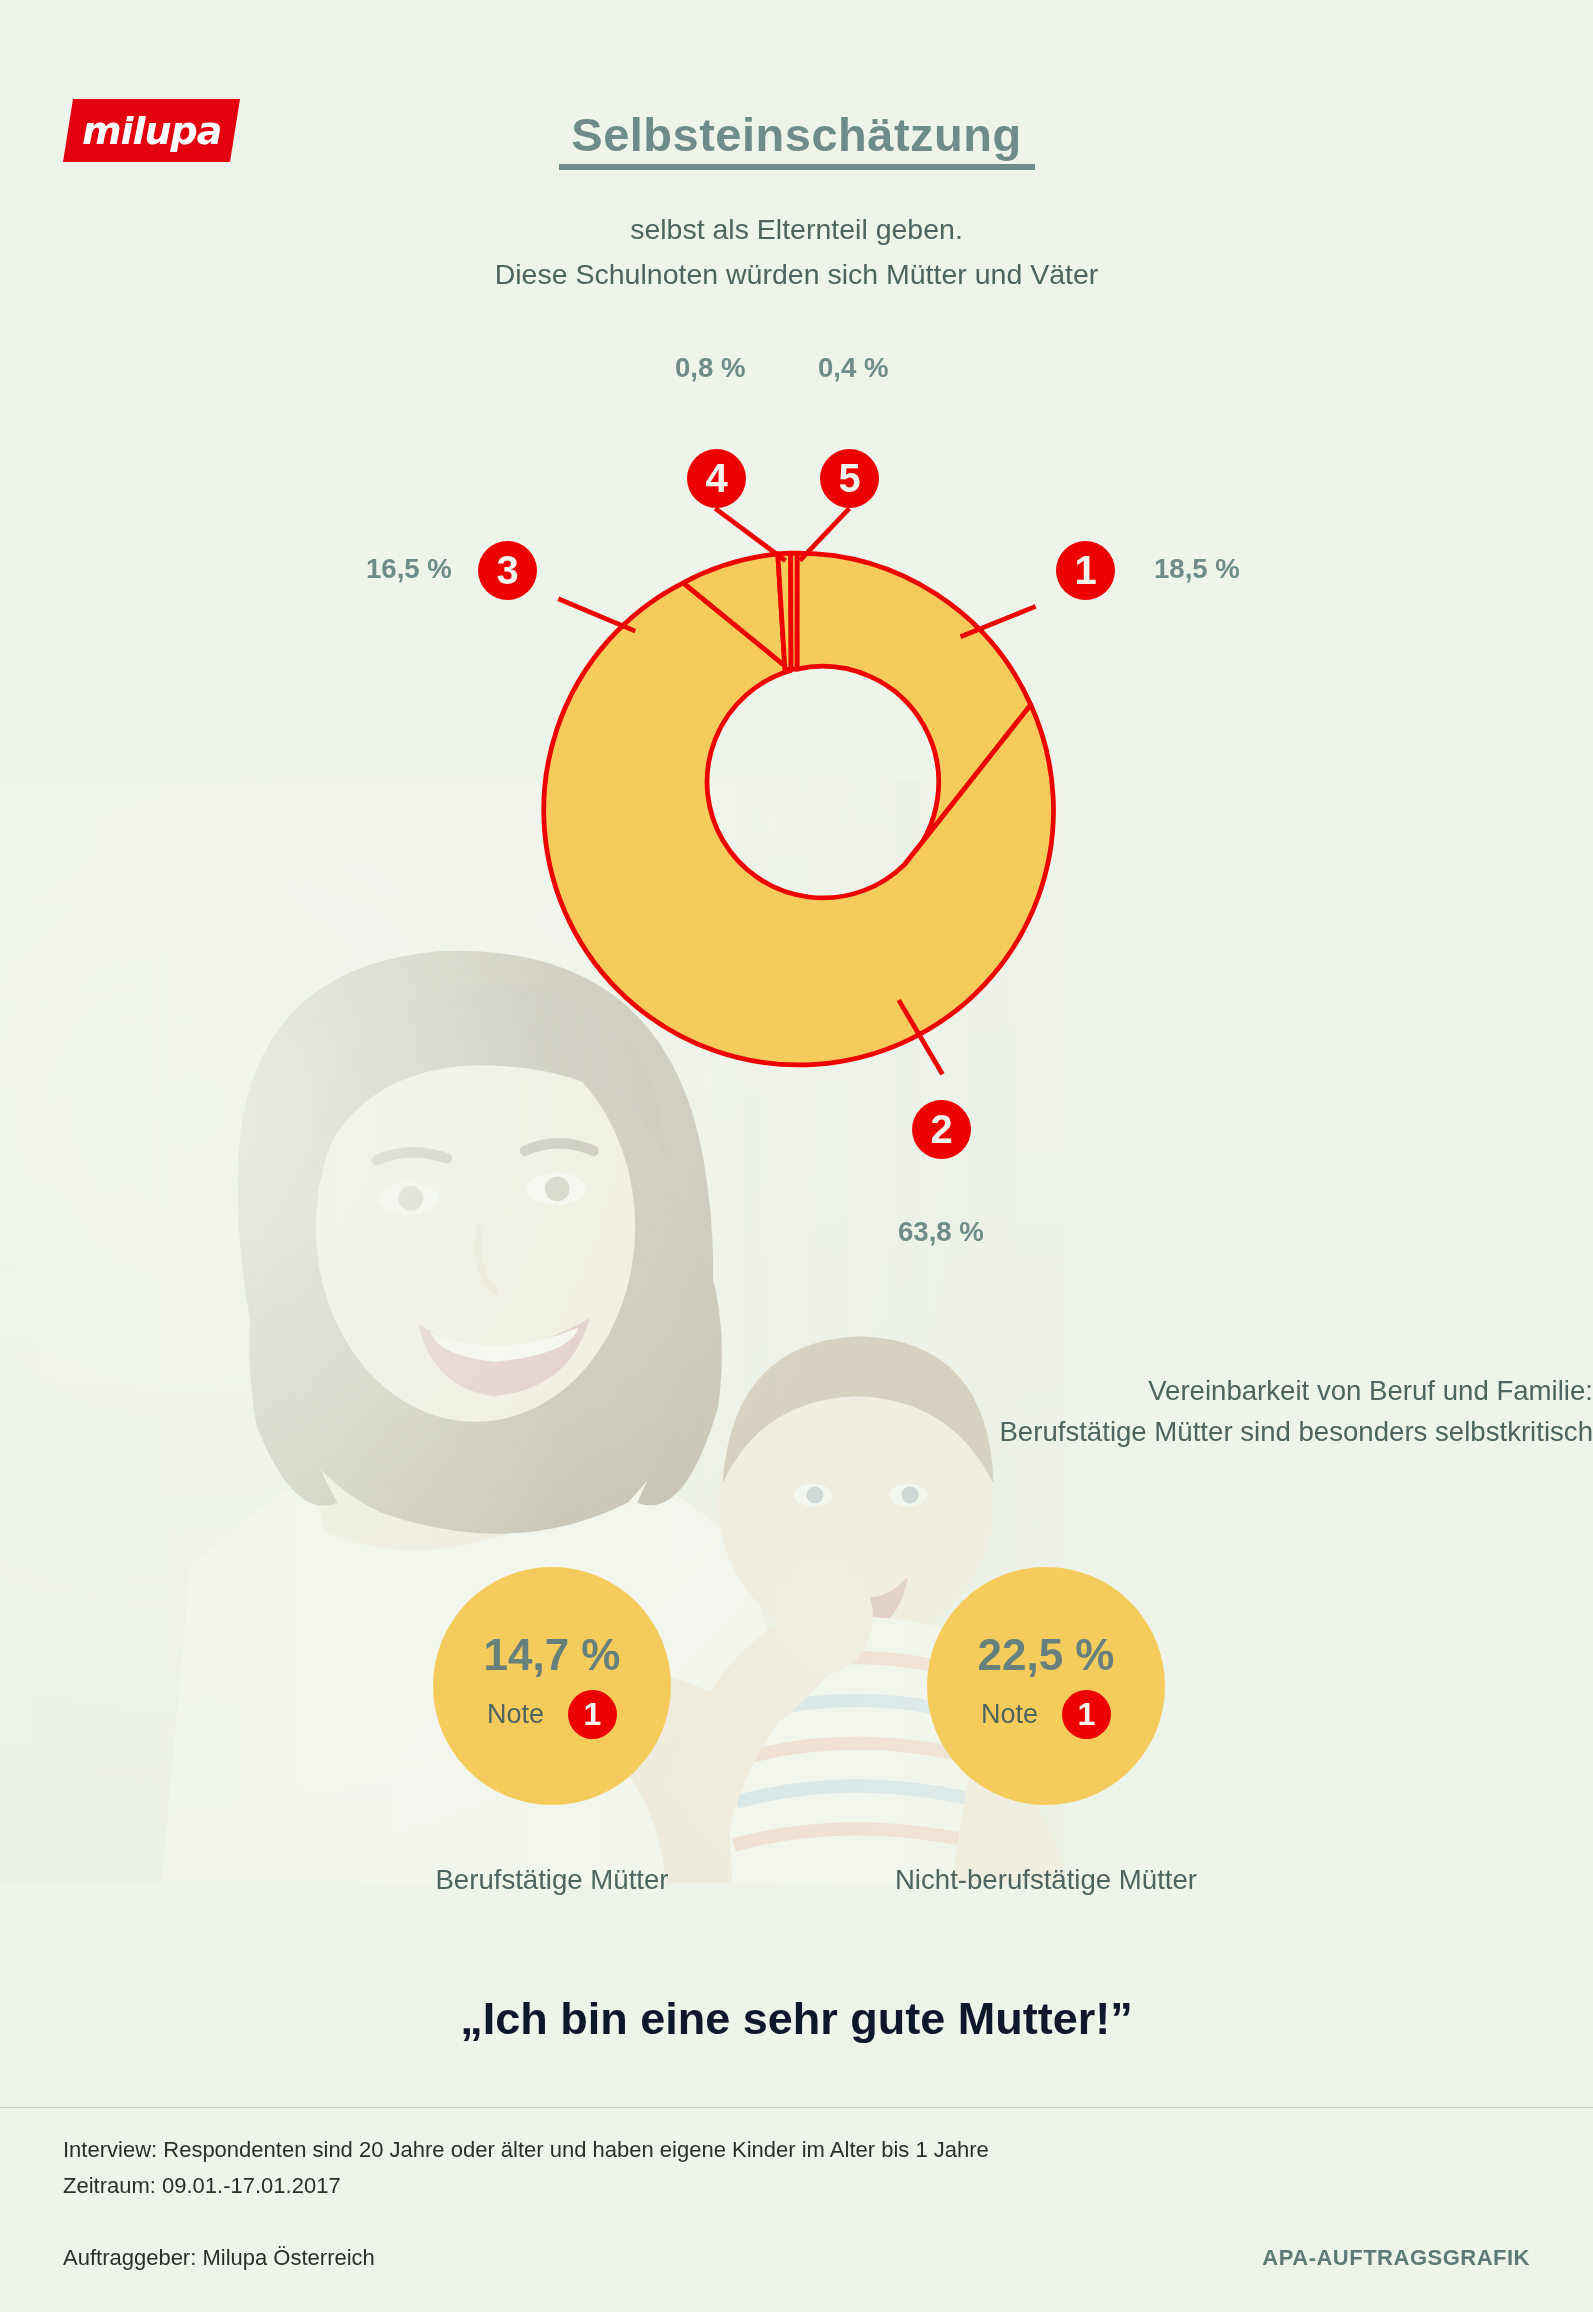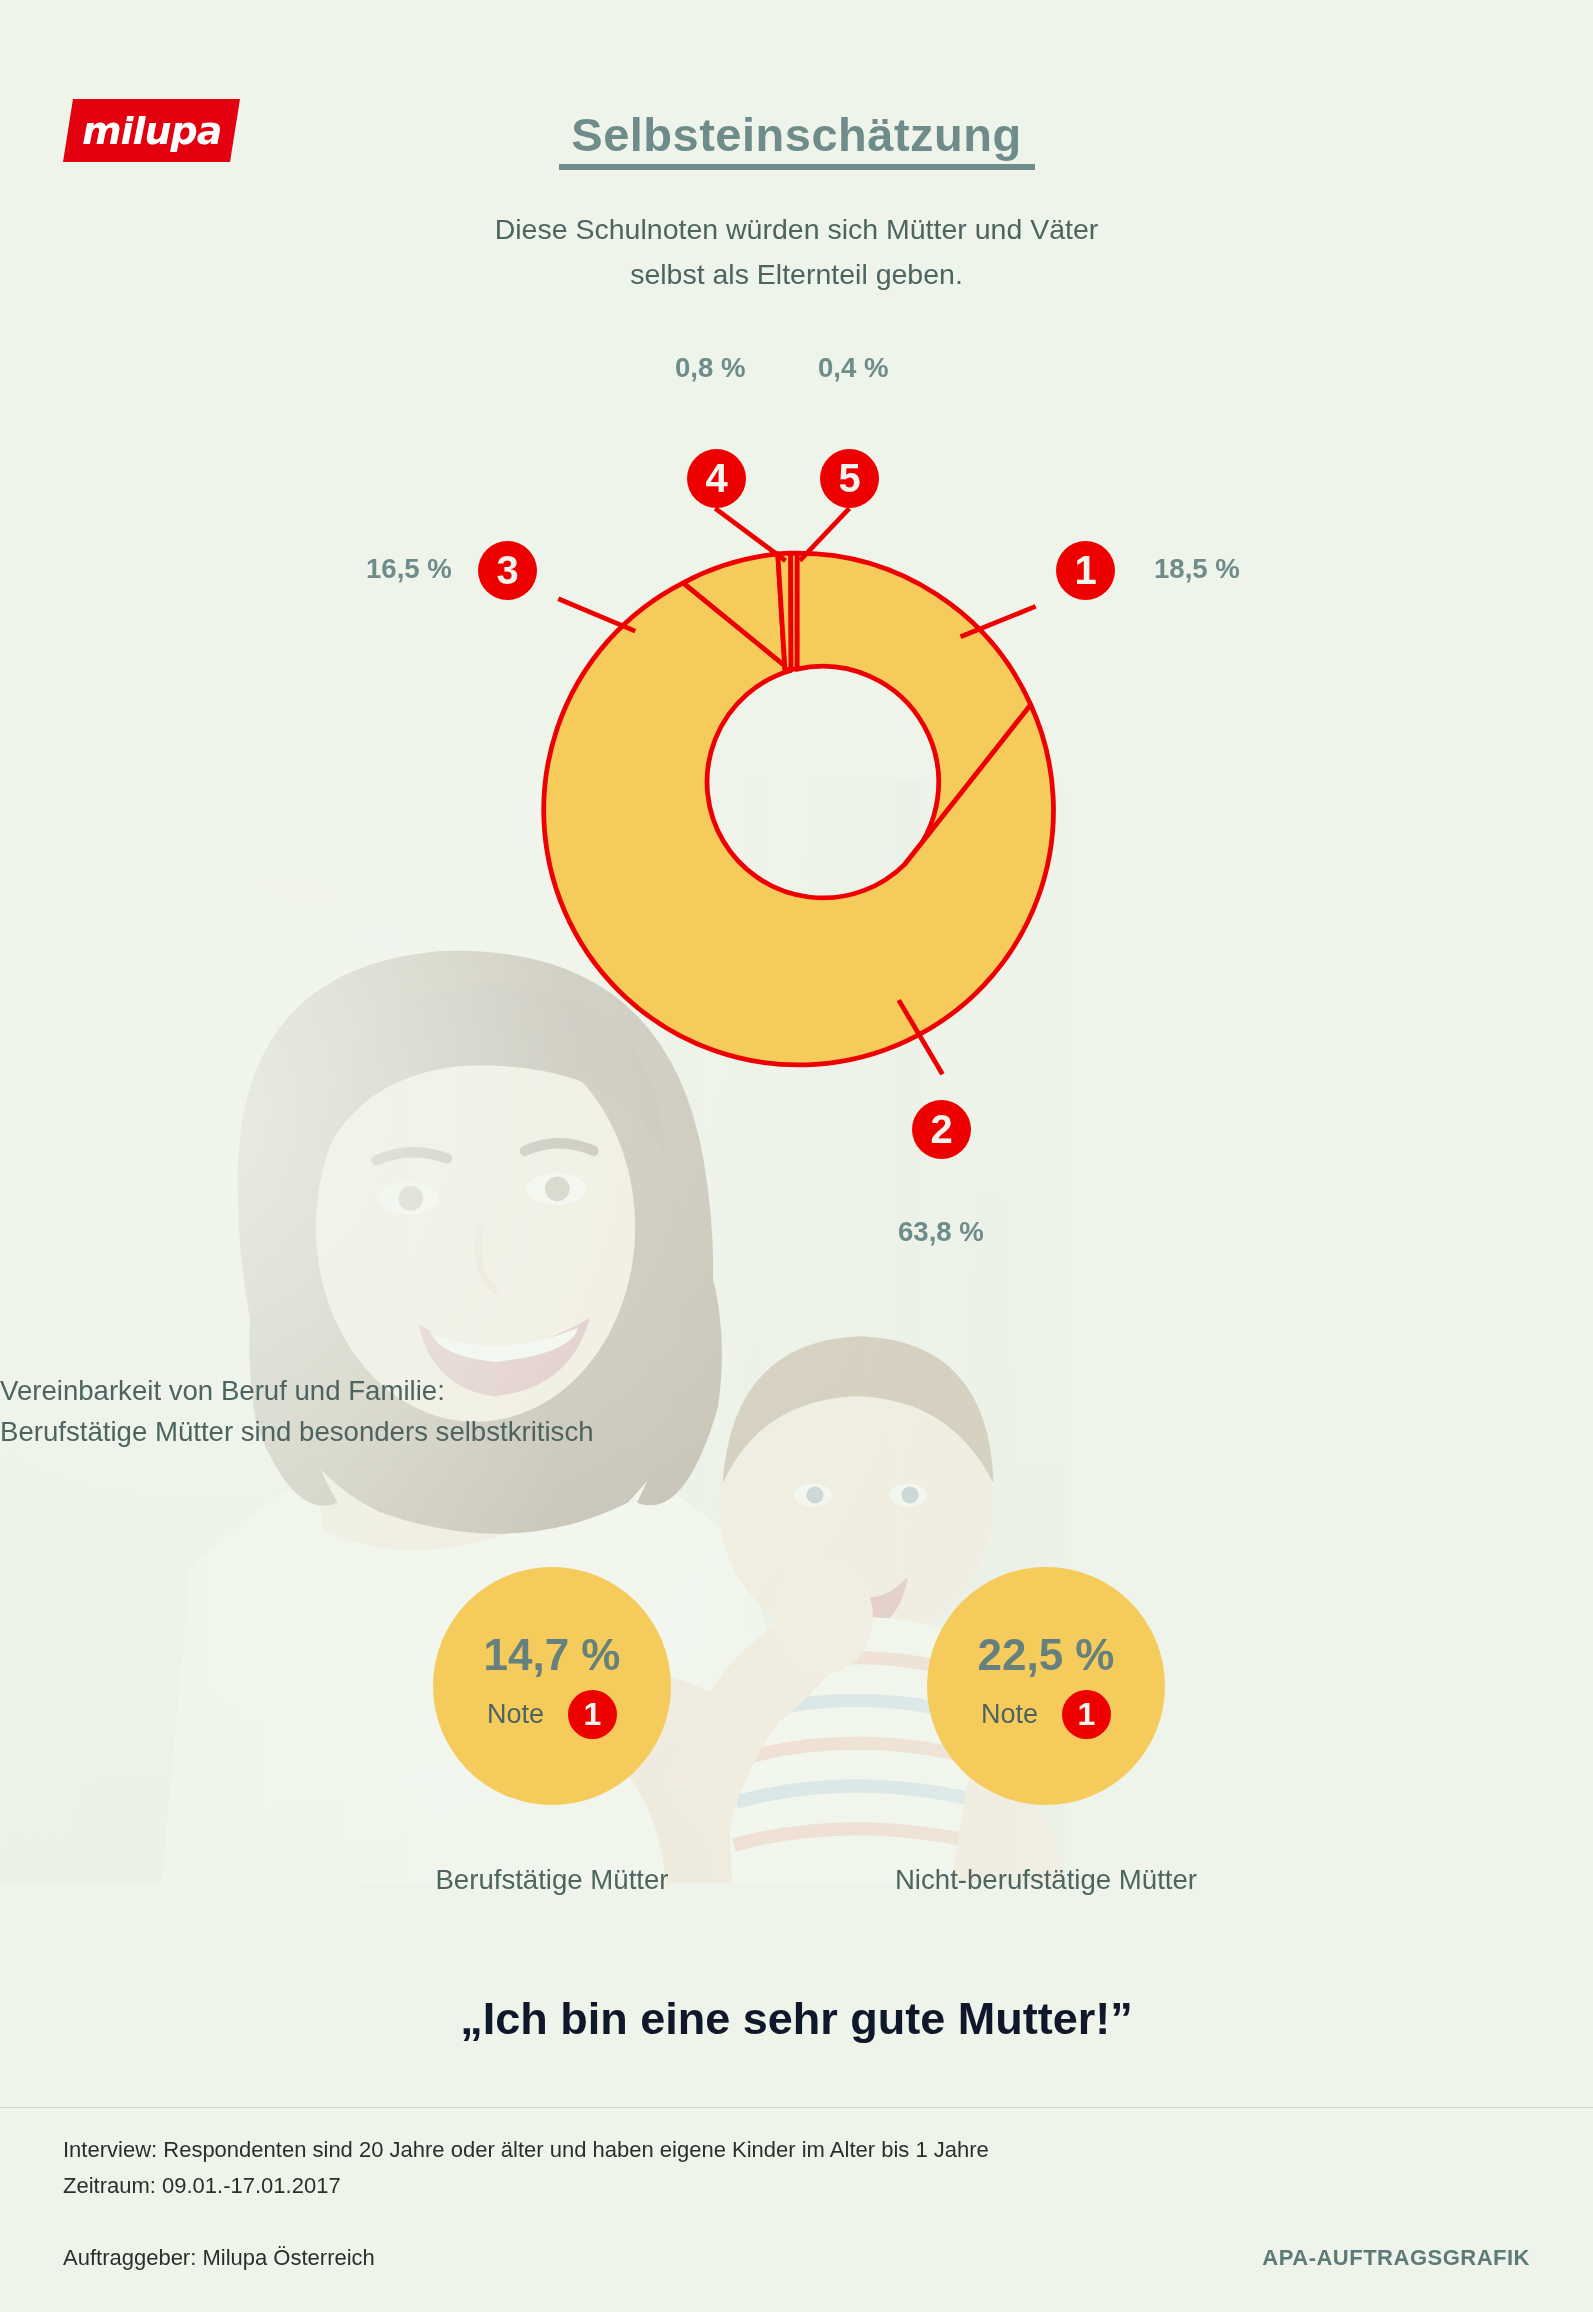--- a/index.html
+++ b/index.html
@@ -51,21 +51,21 @@
     position:absolute;font-size:27.6px;font-weight:bold;color:#6e8c89;white-space:nowrap;
   }
   .marker{
     position:absolute;border-radius:50%;background:#ee0000;
     display:flex;align-items:center;justify-content:center;
     color:#f4f4ef;font-weight:bold;
   }
   .marker.big{width:59px;height:59px;font-size:40px;}
   
   #midcap{
-    position:absolute;left:0;top:1370px;width:1593px;text-align:left;
+    position:absolute;left:0;top:1370px;width:1593px;text-align:right;
     font-size:27.6px;line-height:41px;color:#4d6460;
   }
   
   .bubble{
     position:absolute;width:238px;height:238px;border-radius:50%;
     background:#f5cb5c;display:flex;flex-direction:column;
     align-items:center;justify-content:center;
   }
   .bubble .val{font-size:44px;font-weight:bold;color:#66807e;line-height:1;}
   .bubble .noterow{display:flex;align-items:center;gap:24px;margin-top:13.3px;}
@@ -170,22 +170,22 @@
 </svg>
 <div id="photo-wash"></div>
 
 <div id="logo">
   <span>milupa</span>
 </div>
 
 <div id="title">Selbsteinschätzung</div>
 <div id="title-underline"></div>
 <div id="subtitle">
+  <div>selbst als Elternteil geben.</div>
   <div>Diese Schulnoten würden sich Mütter und Väter</div>
-  <div>selbst als Elternteil geben.</div>
 </div>
 
 <div id="chartwrap">
   <svg id="chartsvg" width="1593" height="894" viewBox="0 0 1675 940" xmlns="http://www.w3.org/2000/svg">
 
     <path d="M838 202 A268 268 0 0 1 1083.8 361.5 L951.8 528.7 A122 122 0 0 0 838 324 Z" fill="#f5cb5c" stroke="#ee0000" stroke-width="5" stroke-linejoin="round"></path>
 
     <path d="M1083.8 361.5 A268 268 0 1 1 718.4 233.2 L831.3 325.4 A122 122 0 1 0 951.8 528.7 Z" fill="#f5cb5c" stroke="#ee0000" stroke-width="5" stroke-linejoin="round"></path>
 
     <path d="M718.4 233.2 A268 268 0 0 1 817.8 202.8 L825.4 324.5 A122 122 0 0 0 831.3 325.4 Z" fill="#f5cb5c" stroke="#ee0000" stroke-width="5" stroke-linejoin="round"></path>

